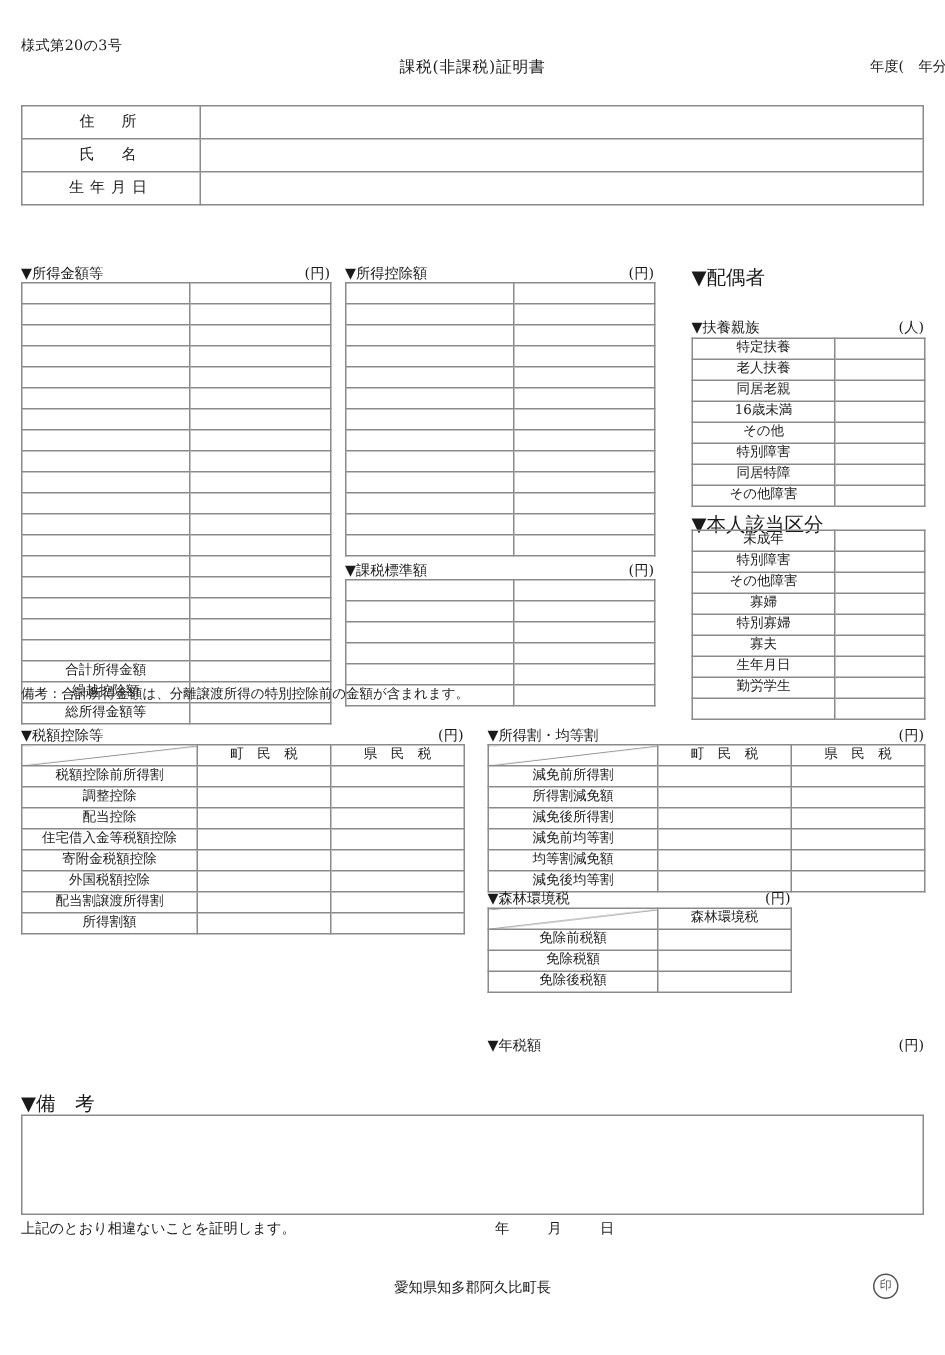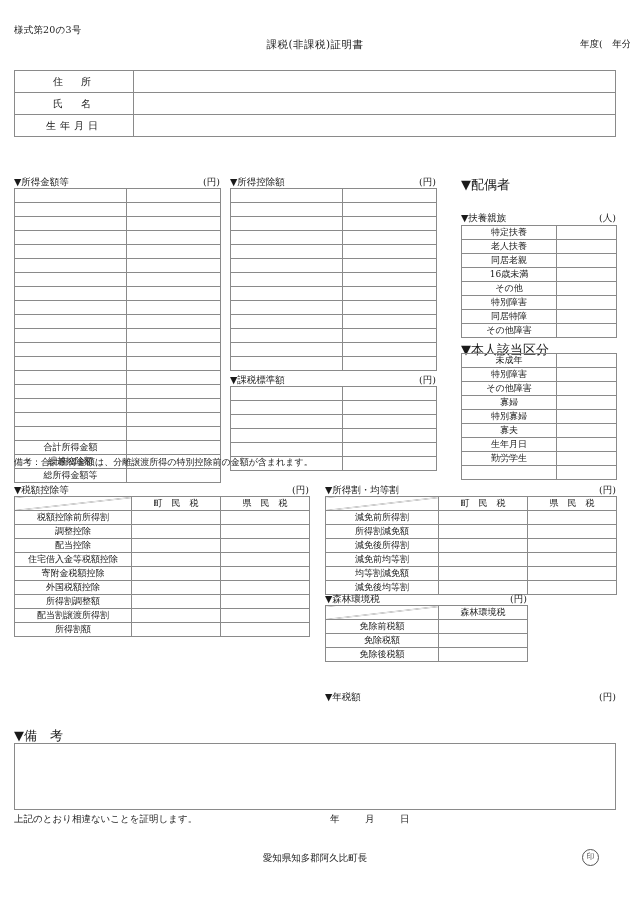--- a/index.html
+++ b/index.html
@@ -513,25 +513,20 @@
           <td class="lbl">寄附金税額控除</td>
           <td class="val">&nbsp;</td>
           <td class="val">&nbsp;</td>
         </tr>
         <tr>
           <td class="lbl">外国税額控除</td>
           <td class="val">&nbsp;</td>
           <td class="val">&nbsp;</td>
         </tr>
         <tr>
-          <td class="lbl">所得割調整額</td>
-          <td class="val">&nbsp;</td>
-          <td class="val">&nbsp;</td>
-        </tr>
-        <tr>
           <td class="lbl">配当割譲渡所得割</td>
           <td class="val">&nbsp;</td>
           <td class="val">&nbsp;</td>
         </tr>
         <tr>
           <td class="lbl">所得割額</td>
           <td class="val">&nbsp;</td>
           <td class="val">&nbsp;</td>
         </tr>
       </tbody>

